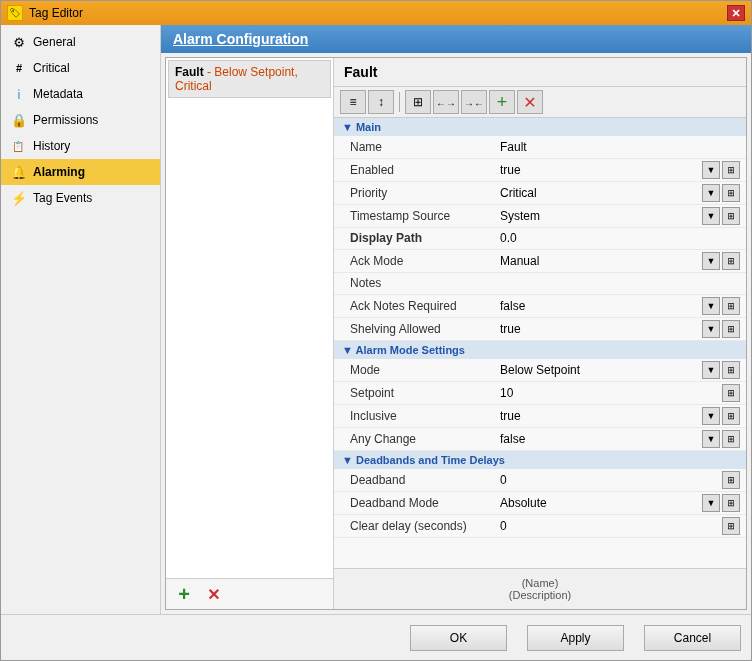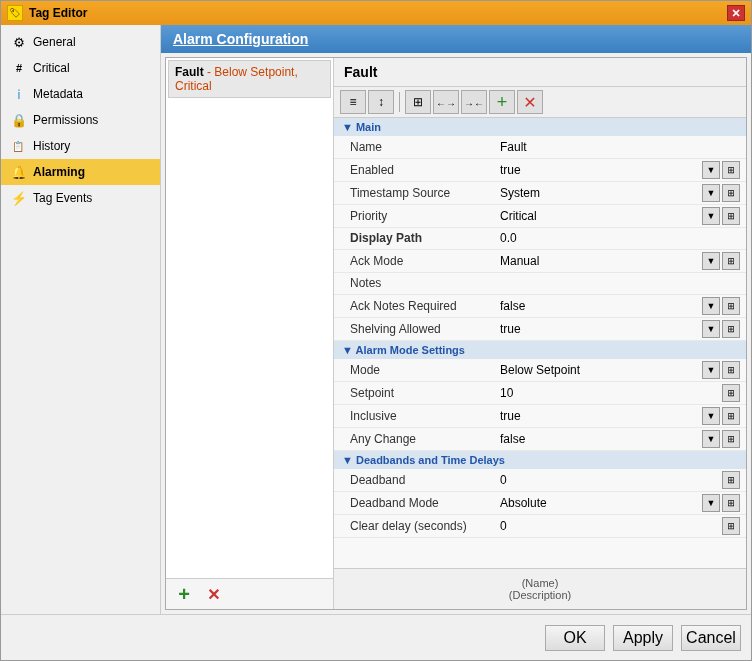--- a/index.html
+++ b/index.html
@@ -35,21 +35,21 @@
     .title-bar-icon {
       width: 16px; height: 16px;
       background: #ffd700;
       border: 1px solid #cca000;
       display: flex; align-items: center; justify-content: center;
       font-size: 9px;
     }
     .title-bar-text {
       color: #000;
       font-size: 12px;
-      font-weight: bold;
+      font-weight: normal;
       flex: 1;
     }
     .title-bar-close {
       width: 18px; height: 16px;
       background: #cc3333;
       border: 1px solid #992222;
       display: flex; align-items: center; justify-content: center;
       color: white;
       font-size: 11px;
       font-weight: bold;
@@ -269,26 +269,26 @@
       background: #f0f0f0;
       border-top: 1px solid #ccc;
       display: flex;
       align-items: center;
       justify-content: flex-end;
       padding: 0 10px;
       gap: 8px;
       flex-shrink: 0;
     }
     .bottom-btn {
-      width: 60px; height: 26px;
+      width: 97px; height: 26px;
       background: linear-gradient(to bottom, #f5f5f5, #ddd);
       border: 1px solid #aaa;
       cursor: pointer;
-      font-size: 16px;
-      display: flex; align-items: center; justify-content: center;
+      font-size: 12px;
+      display: flex; align-items: center; justify-content: center; margin-left: 12px;
     }
   </style>
 </head>
 <body>
 
 <div class="window">
 
   <div class="title-bar">
     <div class="title-bar-icon">🏷</div>
     <span class="title-bar-text">Tag Editor</span>
@@ -385,35 +385,35 @@
                   <td>
                     <div class="prop-value-cell">
                       <span class="prop-value">true</span>
                       <div class="dropdown-btn">▼</div>
                       <div class="edit-btn">⊞</div>
                     </div>
                   </td>
                 </tr>
 
                 <tr class="prop-row">
+                  <td>Priority</td>
+                  <td>
+                    <div class="prop-value-cell">
+                      <span class="prop-value">Critical</span>
+                      <div class="dropdown-btn">▼</div>
+                      <div class="edit-btn">⊞</div>
+                    </div>
+                  </td>
+                </tr>
+
+                <tr class="prop-row">
                   <td>Timestamp Source</td>
                   <td>
                     <div class="prop-value-cell">
                       <span class="prop-value">System</span>
-                      <div class="dropdown-btn">▼</div>
-                      <div class="edit-btn">⊞</div>
-                    </div>
-                  </td>
-                </tr>
-
-                <tr class="prop-row">
-                  <td>Priority</td>
-                  <td>
-                    <div class="prop-value-cell">
-                      <span class="prop-value">Critical</span>
                       <div class="dropdown-btn">▼</div>
                       <div class="edit-btn">⊞</div>
                     </div>
                   </td>
                 </tr>
 
                 <tr class="prop-row">
                   <td class="bold-label"><strong>Display Path</strong></td>
                   <td>
                     <div class="prop-value-cell">

